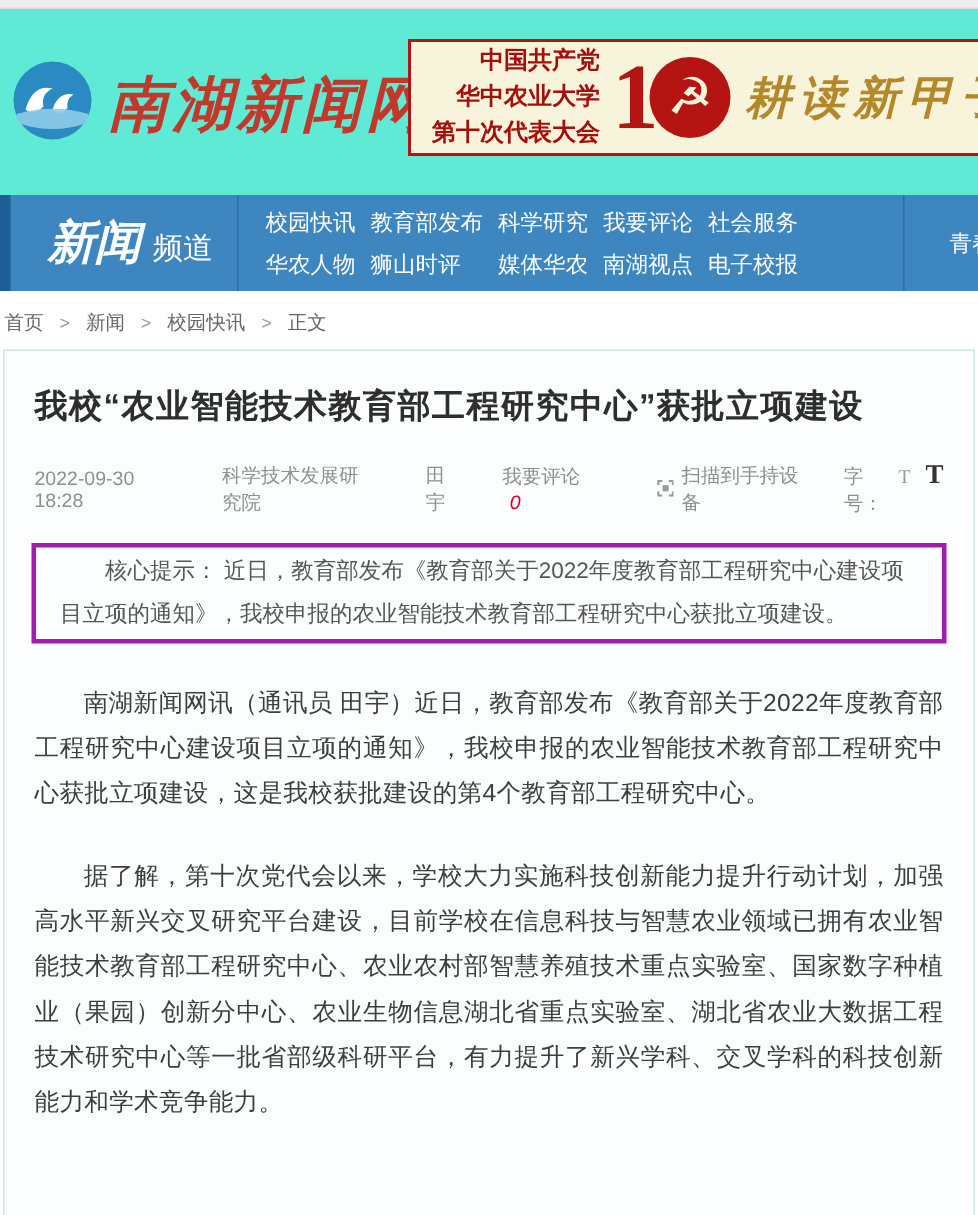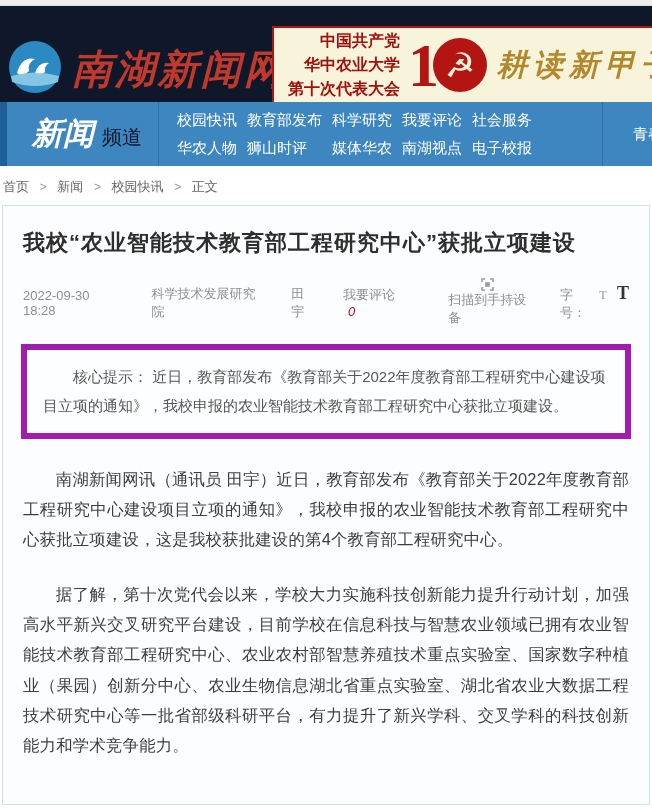--- a/index.html
+++ b/index.html
@@ -3,21 +3,21 @@
 <meta charset="utf-8">
 <style>
   * { margin: 0; padding: 0; box-sizing: border-box; }
   html, body { width: 652px; height: 810px; overflow: hidden; background: #fff;
     font-family: "Liberation Sans", sans-serif; }
 
   
   .topbar { height: 6px; background: #ededed; border-bottom: 1px solid #dcdcdc; }
 
   
-  .header { position: relative; height: 96px; background: #0f172a; }
+  .header { position: relative; height: 124px; background: #5eead4; }
   .logo { position: absolute; left: 8px; top: 34px; display: flex; align-items: center; cursor: pointer; }
   .site-name { margin-left: 10px; font-family: "DejaVu Serif", serif; font-style: italic;
     font-weight: bold; font-size: 40px; color: #c0392b; letter-spacing: 3px; }
   .banner { position: absolute; left: 272px; top: 20px; width: 560px; height: 78px;
     background: #f8f3db; border: 2px solid #b41412; display: flex; align-items: center;
     padding-left: 14px; overflow: hidden; cursor: pointer; }
   .congress { text-align: right; font-size: 16px; font-weight: bold; color: #a40f0c;
     line-height: 1.5; white-space: nowrap; }
   .emblem { display: flex; align-items: center; margin: 0 10px 0 8px; }
   .emblem .one { font-family: "Liberation Serif", serif; font-weight: bold; font-size: 62px;
@@ -27,21 +27,21 @@
   .emblem .hs { font-family: "DejaVu Sans", sans-serif; color: #f8f3db; font-size: 34px; line-height: 1; }
   .slogan { font-family: "DejaVu Serif", serif; font-style: italic; font-weight: bold;
     font-size: 30px; color: #b3882b; letter-spacing: 6px; white-space: nowrap; }
 
   
   .nav { position: relative; height: 64px; background: #3e86bf; display: flex; align-items: center; }
   .nav-strip { position: absolute; left: 0; top: 0; width: 7px; height: 100%; background: #1e5f99; }
   .channel { margin-left: 32px; display: flex; align-items: baseline; white-space: nowrap; }
   .channel-name { font-family: "DejaVu Serif", serif; font-style: italic; font-weight: bold;
     font-size: 31px; color: #fff; }
-  .channel-suffix { font-size: 20px; color: #0f172a; margin-left: 8px; }
+  .channel-suffix { font-size: 20px; color: #ffffff; margin-left: 8px; }
   .nav-div { width: 1px; height: 100%; background: #2c6ea9; margin-left: 16px; }
   .menu { margin-left: 18px; display: grid; grid-template-columns: repeat(5, max-content);
     column-gap: 10px; row-gap: 9px; }
   .menu span { color: #fff; font-size: 15px; cursor: pointer; white-space: nowrap; }
   .nav-extra { position: absolute; left: 602px; top: 0; height: 100%; border-left: 1px solid #2c6ea9;
     display: flex; align-items: center; padding-left: 30px; color: #fff; font-size: 15px;
     white-space: nowrap; cursor: pointer; }
 
   
   .breadcrumb { padding: 12px 0 9px 3px; font-size: 13px; color: #666; }
@@ -52,30 +52,30 @@
   .article-box { margin: 0 2px; border: 1px solid #cfe2f0; background: #fbfdfe;
     min-height: 600px; padding-bottom: 30px; }
   .title { margin: 22px 20px 0; font-size: 22px; font-weight: bold; color: #2e2e2e;
     letter-spacing: 1px; }
   .meta { margin: 20px 20px 0; display: flex; align-items: center; font-size: 13px; color: #8f8f8f; }
   .meta .m-date { margin-right: 34px; }
   .meta .m-source { margin-right: 32px; }
   .meta .m-author { margin-right: 28px; }
   .meta .m-comment { margin-right: 46px; cursor: pointer; }
   .meta .comment-count { color: #d0021b; font-style: italic; margin-left: 5px; }
-  .meta .m-scan { display: flex; align-items: center; margin-right: 28px; cursor: pointer; flex-direction: column; }
+  .meta .m-scan { display: flex; align-items: center; margin-right: 28px; cursor: pointer; }
   .meta .m-scan svg { margin-right: 5px; }
   .meta .m-fontsize { display: flex; align-items: baseline; }
   .t-small { font-family: "Liberation Serif", serif; font-size: 13px; color: #9a9a9a;
     margin-left: 6px; cursor: pointer; }
   .t-big { font-family: "Liberation Serif", serif; font-size: 18px; font-weight: bold;
     color: #333; margin-left: 10px; cursor: pointer; }
 
-  .summary { margin: 17px 18px 0; border: 6px solid #a21caf; background: #fdfeff;
-    padding: 12px 16px; font-size: 15px; color: #565656; line-height: 1.95; text-indent: 2em; }
+  .summary { margin: 17px 18px 0; border: 3px solid #a21caf; background: #fdfeff;
+    padding: 1px 16px; font-size: 15px; color: #565656; line-height: 1.95; text-indent: 2em; }
 
   .body-para { margin: 25px 20px 0; font-size: 16.4px; color: #3e3e3e; line-height: 1.84;
     text-indent: 2em; text-align: justify; letter-spacing: 0.2px; }
 </style>
 </head>
 <body>
 
 <div class="topbar"></div>
 
 <div class="header">

